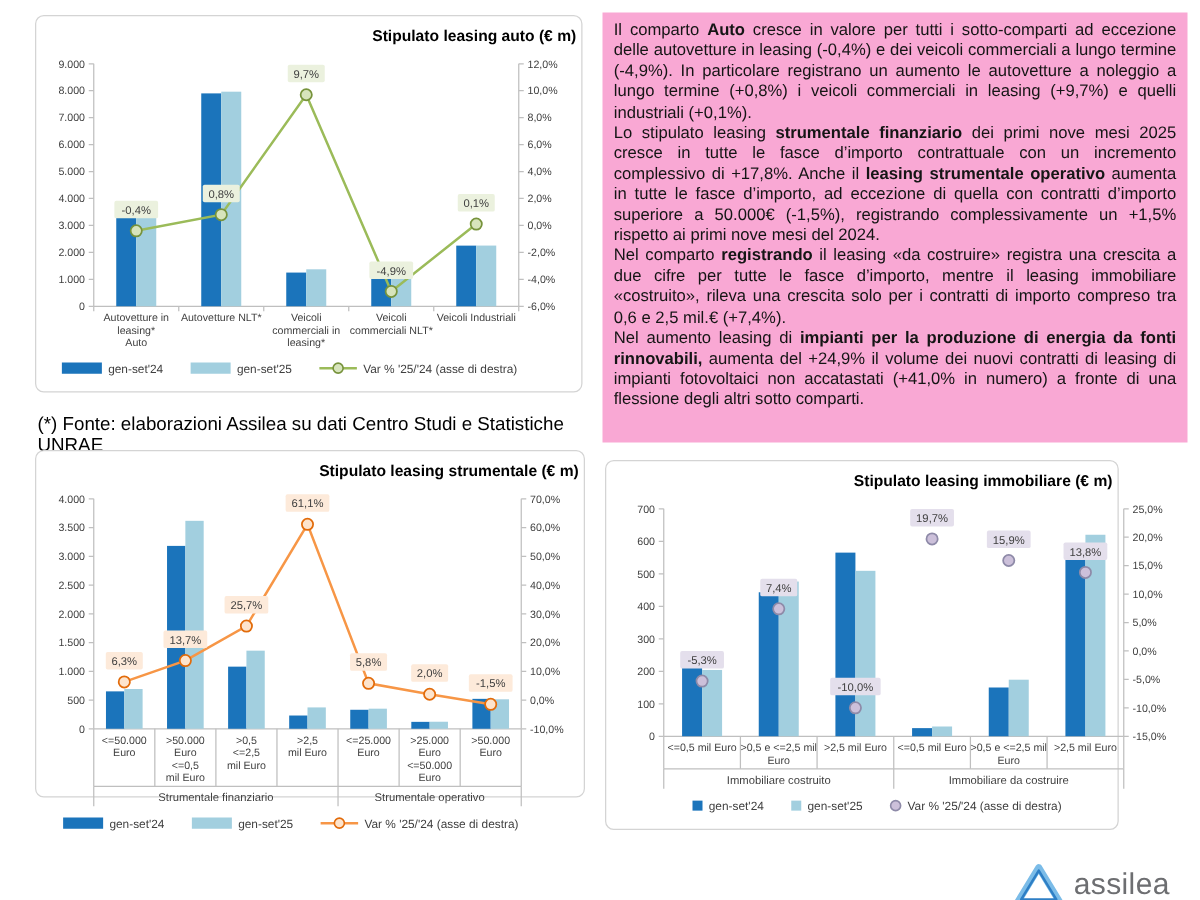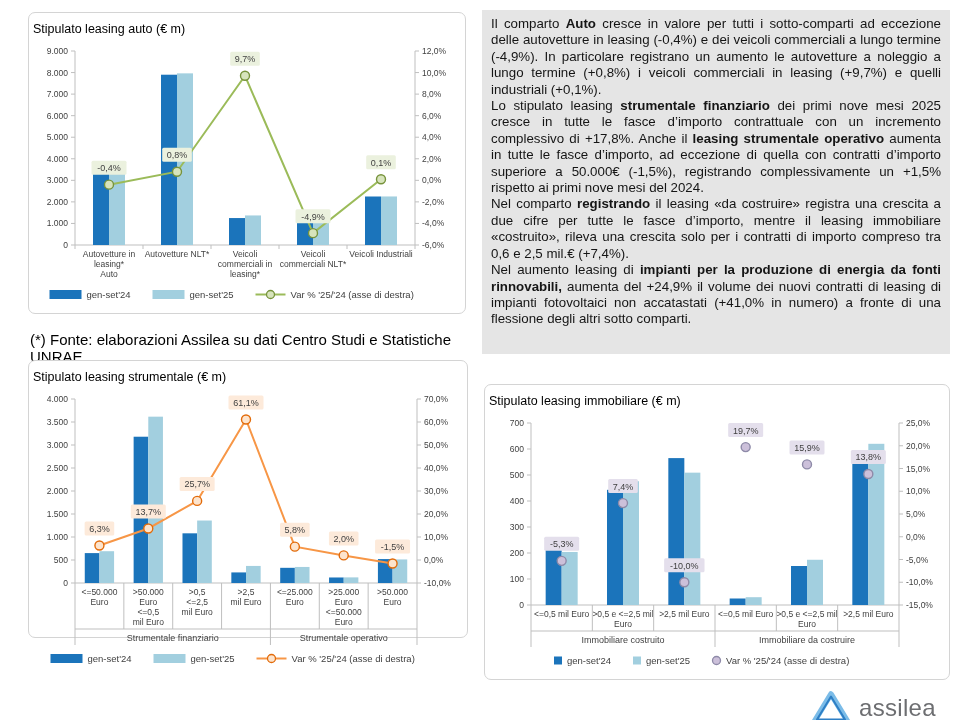--- a/index.html
+++ b/index.html
@@ -1,27 +1,27 @@
 <!DOCTYPE html>
 <html><head>
 <meta charset="utf-8">
 <style>
   html,body{margin:0;padding:0;}
   body{width:960px;height:720px;background:#FFFFFF;position:relative;overflow:hidden;
        font-family:"Liberation Sans",sans-serif;}
   .chart-panel{position:absolute;background:#fff;border:1px solid #D4D4D4;border-radius:7px;box-sizing:border-box;}
-  .chart-title{margin:9px 4px 1px;text-align:left;font-size:12.5px;font-weight:normal;color:#000;}
+  .chart-title{margin:9px 4px 1px;text-align:right;font-size:12.5px;font-weight:bold;color:#000;}
   .chart-panel svg{display:block;}
   svg text{font-family:"Liberation Sans",sans-serif;fill:#3F3F3F;}
   #panel-auto{left:28px;top:12px;width:438px;height:302px;}
   #panel-strumentale{left:28px;top:360px;width:440px;height:278px;}
-  #panel-immobiliare{left:484px;top:384px;width:466px;height:296px;}
+  #panel-immobiliare{left:484px;top:368px;width:411px;height:296px;}
   .footnote{position:absolute;left:30px;top:331px;width:450px;font-size:15px;color:#000;margin:0;}
   .text-panel{position:absolute;left:482px;top:10px;width:468px;min-height:344px;box-sizing:border-box;
-      background:#e5e5e5;padding:6px 9px 8px;font-size:13.3px;line-height:1.235;color:#151515;text-align:justify;}
+      background:#f9a8d4;padding:6px 9px 8px;font-size:13.3px;line-height:1.235;color:#151515;text-align:justify;}
   .logo{position:absolute;left:810px;top:675px;display:flex;align-items:center;gap:7px;margin-top:14px;}
   .logo-text{font-size:24px;color:#6D6E71;letter-spacing:0.3px;}
 </style>
 </head>
 <body>
 
 <div class="page">
 
   <section class="chart-panel" id="panel-auto">
     <h3 class="chart-title">Stipulato leasing auto (€ m)</h3>

